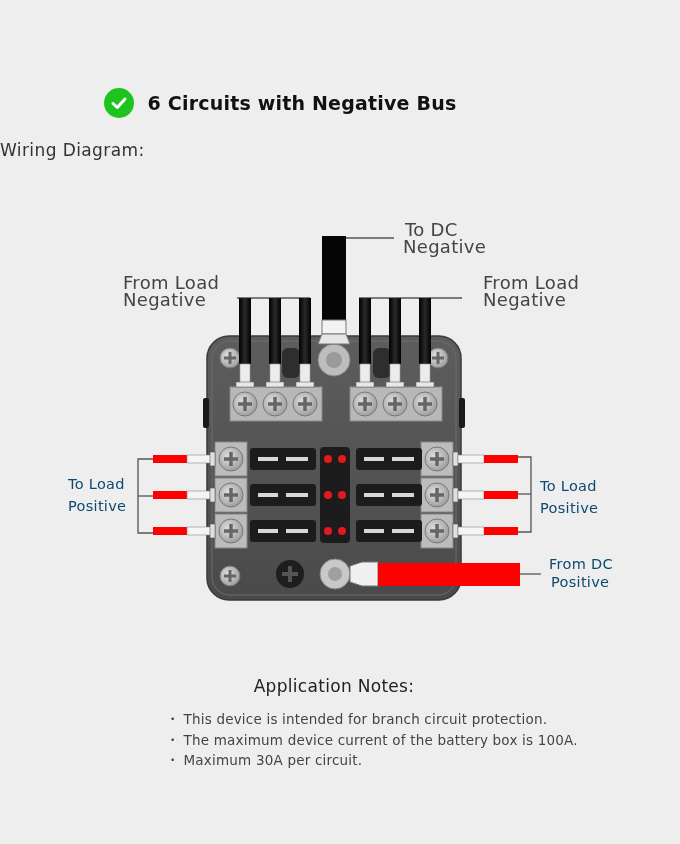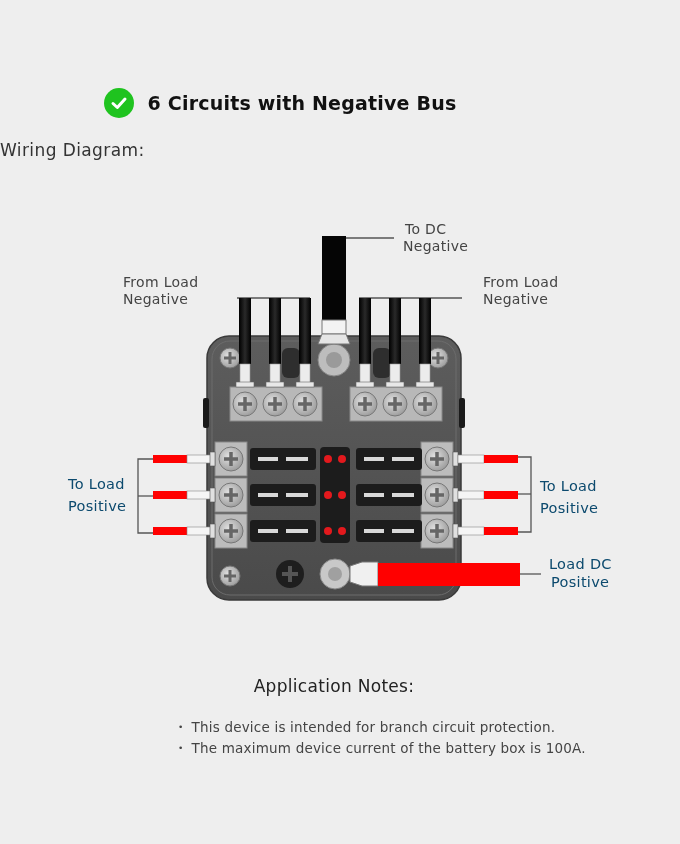--- a/index.html
+++ b/index.html
@@ -18,28 +18,28 @@
   }
   .check {
     width: 30px; height: 30px; border-radius: 50%; background: #1fc31f;
     display: flex; align-items: center; justify-content: center;
   }
   .title { font-size: 19px; font-weight: bold; color: #111; letter-spacing: 0.2px; }
   .subtitle {
     position: absolute; left: 0; top: 140px; width: 680px; text-align: left;
     font-size: 17px; color: #333; letter-spacing: 0.4px;
   }
-  .label { font-size: 14px; color: #444; line-height: 17px; letter-spacing: 0.3px; }
+  .label { font-size: 18px; color: #444; line-height: 17px; letter-spacing: 0.3px; }
   .label.red { color: #0c4a6e; line-height: 22px; font-size: 14.5px; }
   .notes-title {
     position: absolute; left: 0; top: 676px; width: 668px; text-align: center;
     font-size: 17px; color: #222; letter-spacing: 0.3px;
   }
   .notes {
-    position: absolute; left: 170px; top: 710px; margin: 8px; padding: 0; list-style: none;
+    position: absolute; left: 170px; top: 710px; margin: 0; padding: 0; list-style: none;
     font-size: 13.5px; color: #444; line-height: 18.5px; letter-spacing: 0.2px;
   }
   .notes li::before { content: "•"; font-size: 9px; margin-right: 8px; position: relative; top: -2px; }
   svg#diagram { position: absolute; left: 0; top: 0; }
 </style>
 </head>
 <body>
 
 <div class="header">
   <div class="check">
@@ -315,21 +315,22 @@
 </div>
 <div class="abs label red" style="left:68px; top:473px;">
   <div>To Load</div>
   <div>Positive</div>
 </div>
 <div class="abs label red" style="left:540px; top:475px;">
   <div>To Load</div>
   <div>Positive</div>
 </div>
 <div class="abs label red" style="left:549px; top:555px; line-height:18px;">
-  <div>Load DC</div>
+  <div>From DC</div>
   <div style="margin-left:2px">Positive</div>
 </div>
 
 <div class="notes-title">Application Notes:</div>
 <ul class="notes">
   <li>This device is intended for branch circuit protection.</li>
   <li>The maximum device current of the battery box is 100A.</li>
+  <li>Maximum 30A per circuit.</li>
 </ul>
 
 </body></html>

